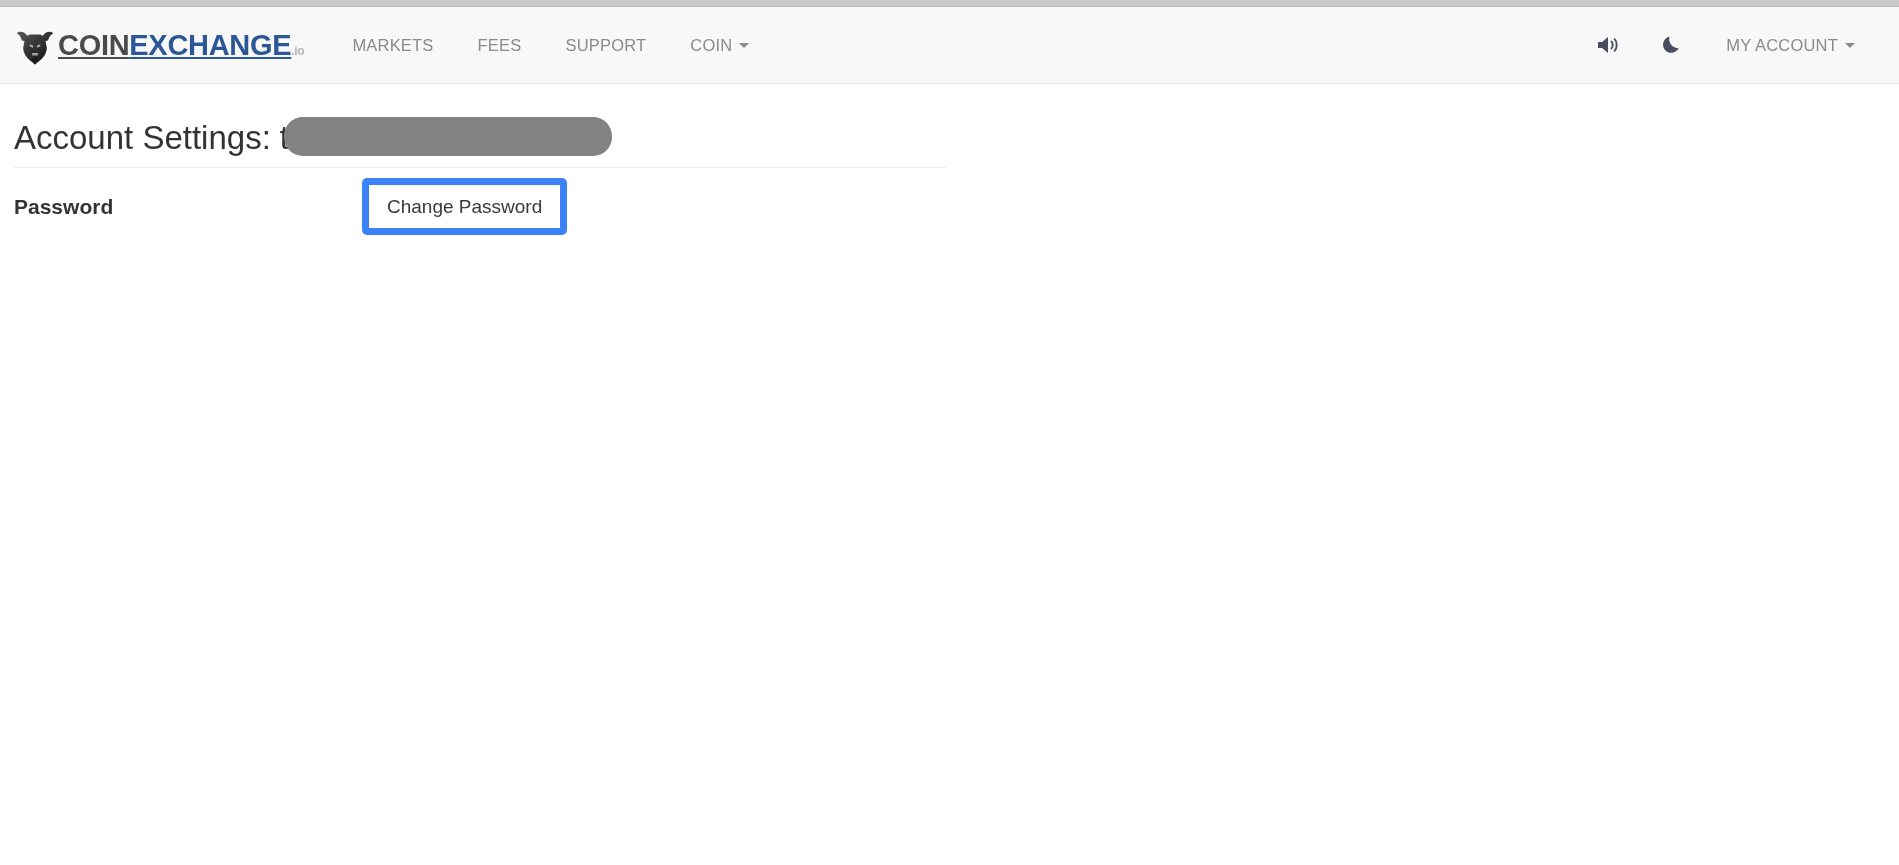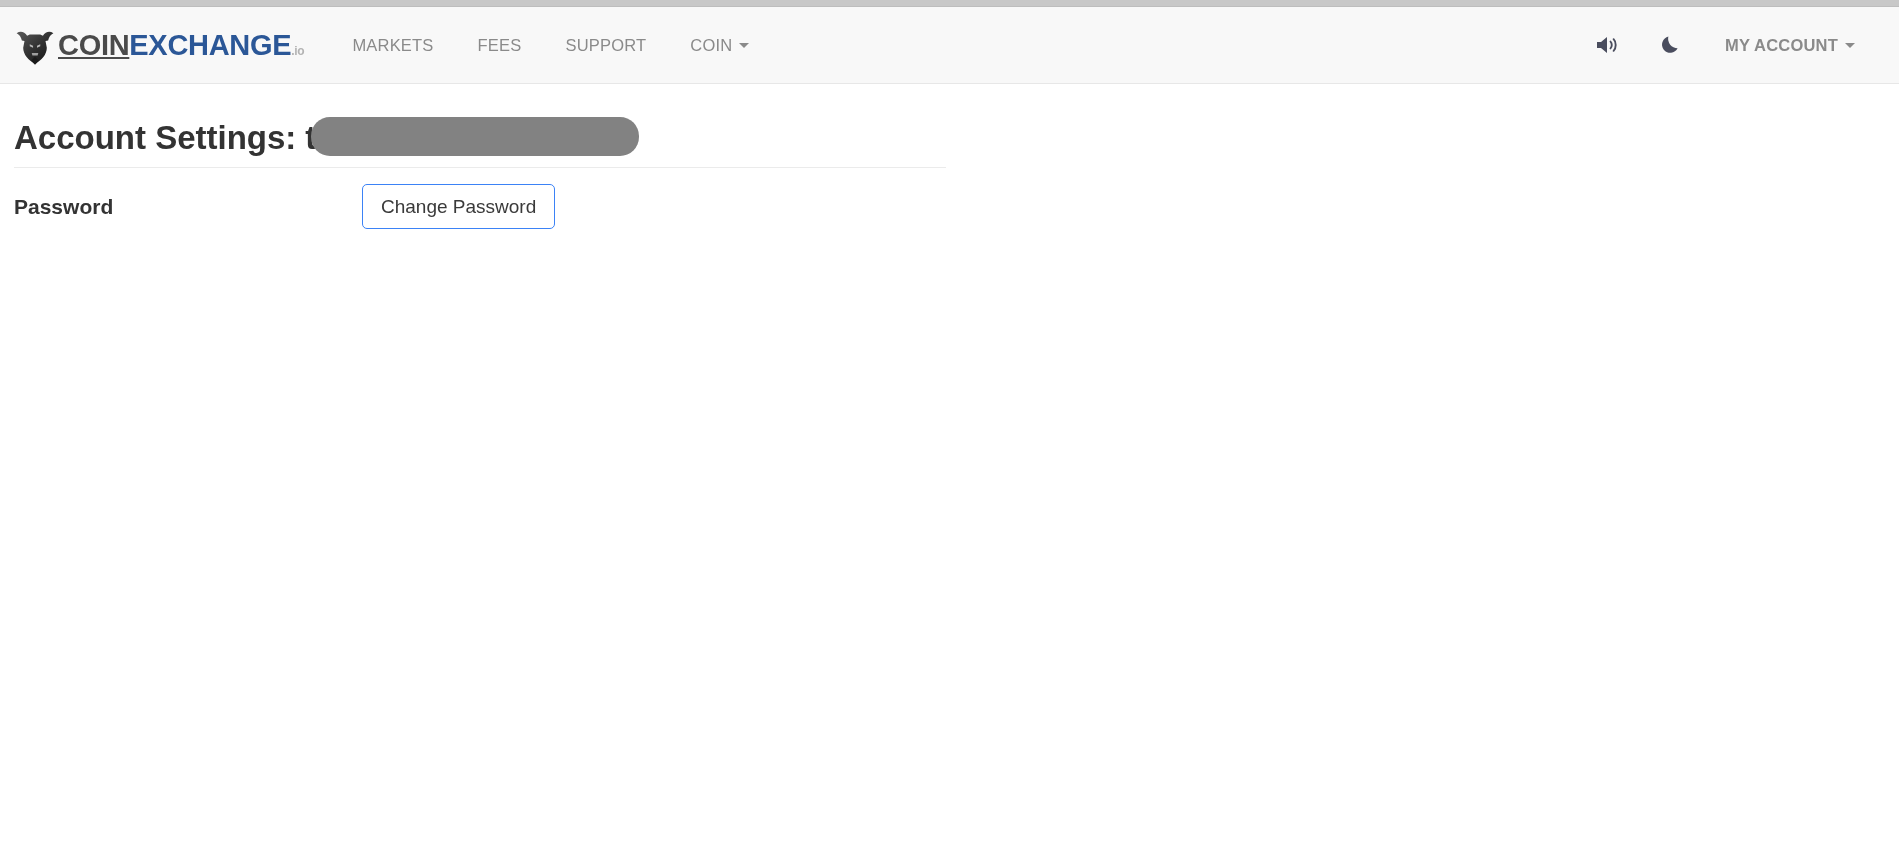--- a/index.html
+++ b/index.html
@@ -48,21 +48,21 @@
     display: block;
   }
   .brand-text {
     font-size: 29px;
     font-weight: bold;
     letter-spacing: -0.3px;
     line-height: 1;
     white-space: nowrap;
   }
   .brand-coin { color: #4a4a4a; text-decoration: underline; }
-  .brand-exchange { color: #2b5797; }
+  .brand-exchange { color: #2b5797; text-decoration: underline; }
   .brand-tld { color: #b3b3b3; font-size: 12px; font-weight: bold; }
 
   .nav-links {
     display: flex;
     align-items: center;
     list-style: none;
     margin: 0;
     padding: 0;
     height: 100%;
   }
@@ -85,40 +85,39 @@
     border-right: 5px solid transparent;
     border-top: 5px solid #8a8a8a;
   }
 
   .nav-right {
     margin-left: auto;
     display: flex;
     align-items: center;
     height: 100%;
     padding-right: 22px;
-    font-weight: bold;
   }
   .icon-btn {
     display: flex;
     align-items: center;
     justify-content: center;
     height: 100%;
     width: 64px;
     color: #4a4d5e;
     text-decoration: none;
   }
   .icon-btn svg { display: block; }
 
   
   .page {
     padding: 0 0 0 14px;
   }
   .page-title {
     font-size: 33px;
-    font-weight: bold;
+    font-weight: normal;
     color: #333333;
     margin: 26px 0 0 0;
     line-height: 1.1;
     display: flex;
     align-items: baseline;
     white-space: nowrap;
   }
   .redaction {
     display: inline-block;
     width: 328px;
@@ -162,21 +161,21 @@
     font-size: 19px;
     line-height: 1;
     padding: 12px 18px;
     border-radius: 5px;
     cursor: pointer;
     text-align: center;
     white-space: nowrap;
   }
   .btn-default {
     background: #ffffff;
-    border: 1px solid #3b82f6;
+    border: 7px solid #3b82f6;
     color: #3a3a3a;
   }
   .btn-danger {
     background: #d9534f;
     border: 1px solid #d43f3a;
     color: #ffffff;
     padding: 13px 20px;
   }
 </style>
 </head>

